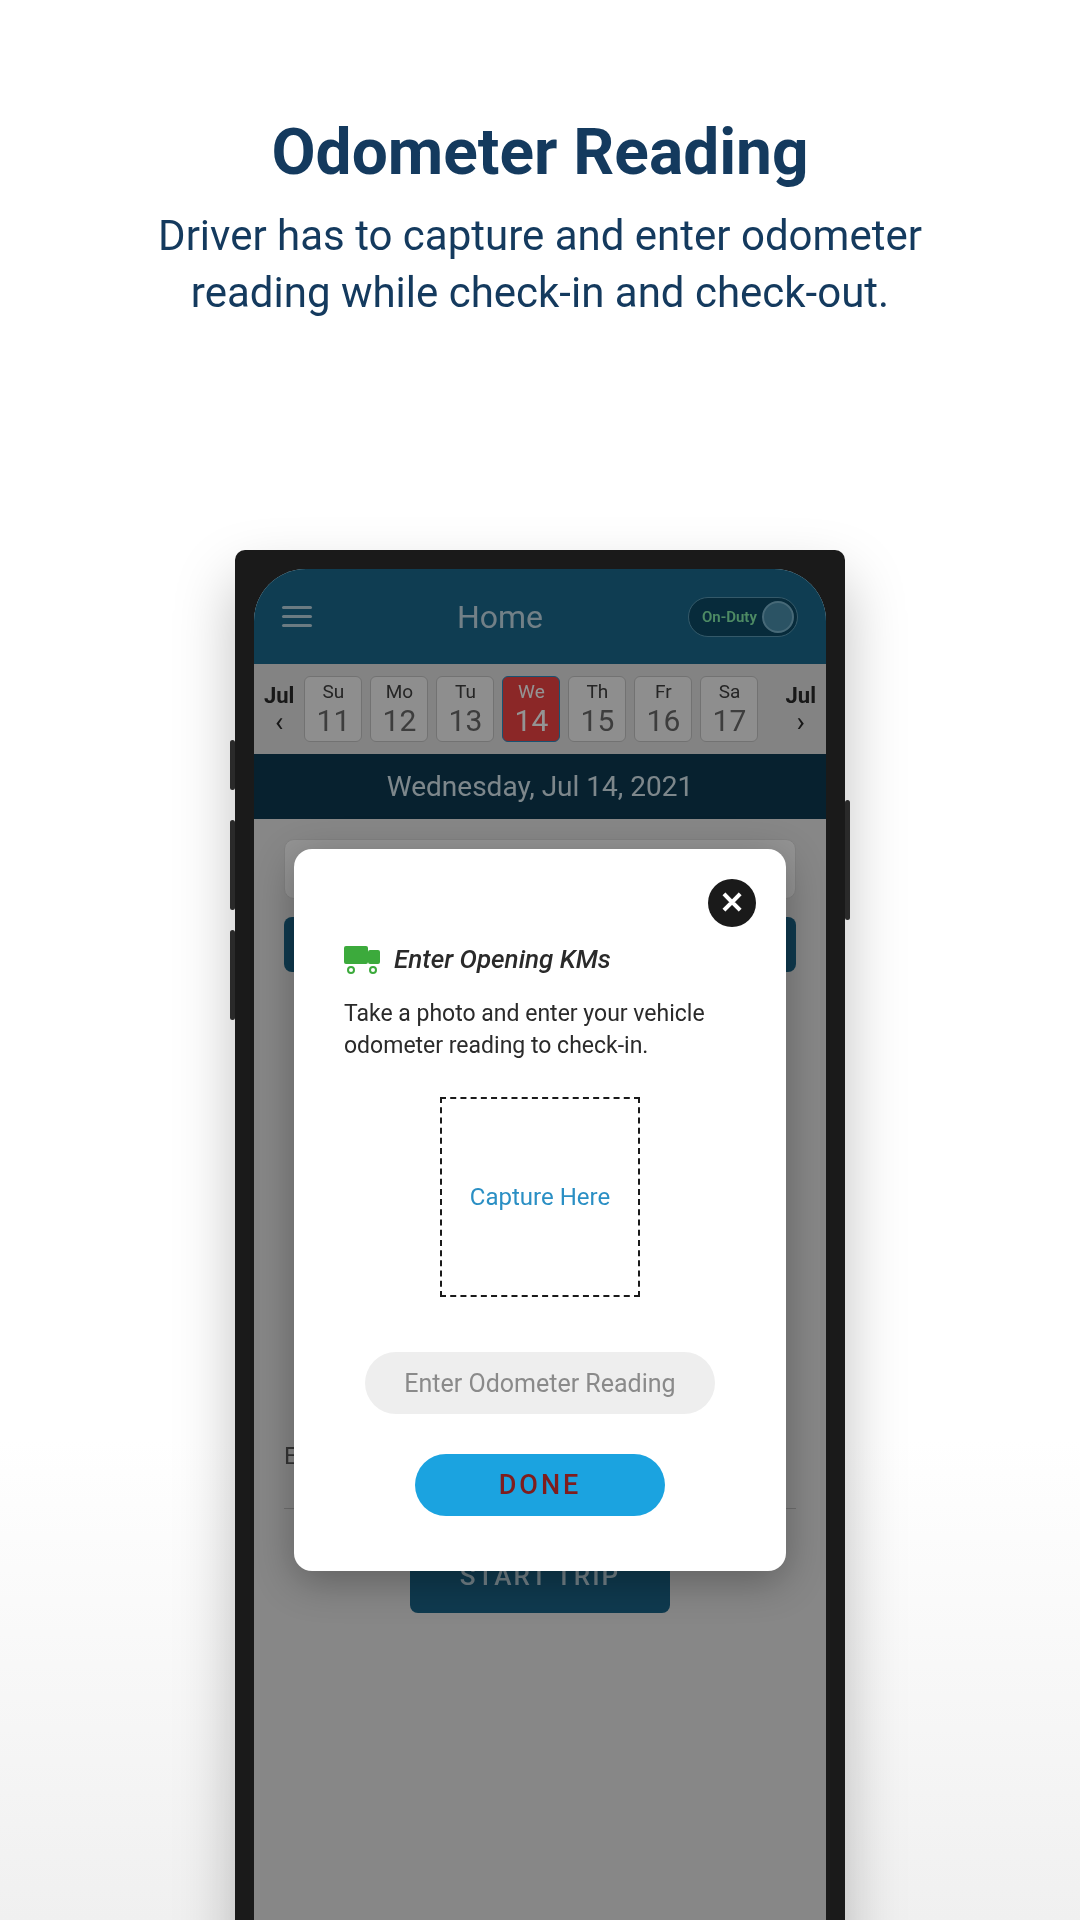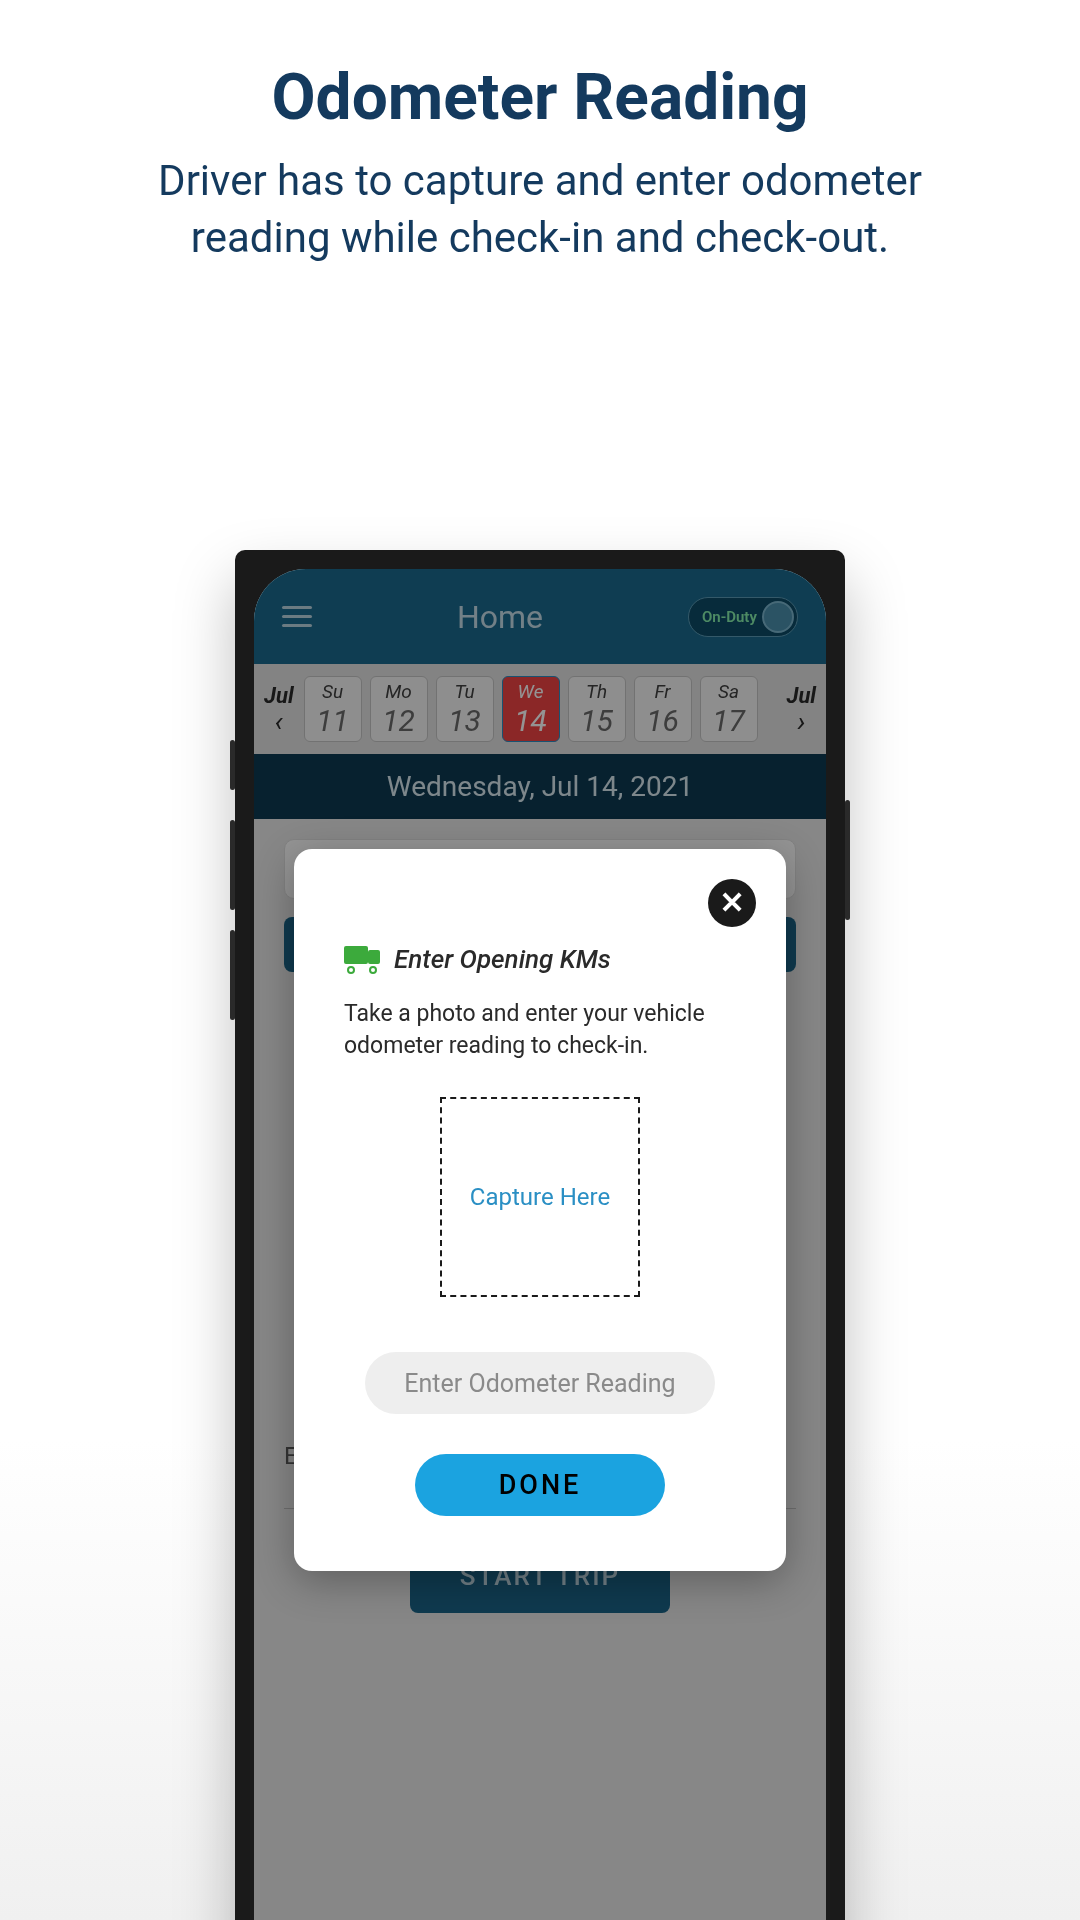--- a/index.html
+++ b/index.html
@@ -1,18 +1,18 @@
 <!DOCTYPE html>
 <html><head>
 <meta charset="utf-8">
 <style>
 * { margin: 0; padding: 0; box-sizing: border-box; font-family: -apple-system, BlinkMacSystemFont, 'Segoe UI', Roboto, sans-serif; }
 body { width: 1080px; height: 1920px; background: linear-gradient(to bottom, #ffffff 0%, #ffffff 75%, #f0f0f0 100%); position: relative; overflow: hidden; }
 
-.promo-text { text-align: center; padding-top: 60px; }
+.promo-text { text-align: center; padding-top: 115px; }
 .promo-title { font-size: 64px; font-weight: 700; color: #143a5e; margin-bottom: 18px; }
 .promo-subtitle { font-size: 42px; font-weight: 400; color: #143a5e; line-height: 1.35; padding: 0 100px; }
 
 .phone-frame { position: absolute; left: 50%; top: 550px; transform: translateX(-50%); width: 610px; height: 1452px; background: #1a1a1a; border-radius: 10px; padding: 19px; box-shadow: 0 30px 60px rgba(0,0,0,0.25); }
 .phone-side-btn { position: absolute; background: #2a2a2a; border-radius: 3px; }
 .side-btn-1 { left: -5px; top: 190px; width: 5px; height: 50px; }
 .side-btn-2 { left: -5px; top: 270px; width: 5px; height: 90px; }
 .side-btn-3 { left: -5px; top: 380px; width: 5px; height: 90px; }
 .side-btn-r { right: -5px; top: 250px; width: 5px; height: 120px; }
 
@@ -21,21 +21,21 @@
 .overlay-dim { position: absolute; inset: 0; background: rgba(0,0,0,0.42); z-index: 5; }
 
 .app-header { background: #1b6a8e; height: 95px; display: flex; align-items: center; justify-content: space-between; padding: 0 28px; }
 .hamburger { display: flex; flex-direction: column; gap: 6px; }
 .hamburger span { width: 30px; height: 3px; background: #b8d4e0; border-radius: 2px; }
 .app-title { color: #c5dde8; font-size: 32px; font-weight: 400; }
 .duty-toggle { background: #0d4a66; border-radius: 25px; height: 40px; width: 110px; display: flex; align-items: center; padding: 3px; position: relative; border: 1px solid #5a9ab5; }
 .duty-label { color: #86efac; font-size: 15px; margin-left: 10px; font-weight: 600; }
 .duty-knob { position: absolute; right: 3px; width: 32px; height: 32px; background: #4a8fad; border-radius: 50%; border: 2px solid #7ab5ce; }
 
-.calendar-strip { background: #e2e2e2; padding: 12px 10px; display: flex; align-items: center; gap: 10px; font-style: italic; }
+.calendar-strip { background: #e2e2e2; padding: 12px 10px; display: flex; align-items: center; gap: 10px; }
 .cal-nav { flex: 0 0 auto; text-align: center; }
 .cal-nav-label { font-size: 22px; font-weight: 700; color: #2a2a2a; }
 .cal-nav-arrow { font-size: 28px; color: #2a2a2a; line-height: 1; }
 .cal-days { display: flex; gap: 8px; flex: 1; }
 .cal-day { background: #f5f5f5; border: 1px solid #c5c5c5; border-radius: 6px; width: 58px; height: 66px; display: flex; flex-direction: column; align-items: center; justify-content: center; }
 .cal-day.active { background: #ef4444; border-color: #2a8fc4; }
 .cal-day-name { font-size: 19px; color: #404040; }
 .cal-day-num { font-size: 30px; color: #6a6a6a; }
 .cal-day.active .cal-day-name, .cal-day.active .cal-day-num { color: #fff; }
 
@@ -63,21 +63,21 @@
 .truck-wheel.w2 { right: 3px; }
 .modal-title { font-size: 26px; font-weight: 500; color: #2a2a2a; font-style: italic; }
 .modal-desc { font-size: 23px; color: #2a2a2a; line-height: 1.4; margin-bottom: 35px; }
 
 .capture-box { border: 2px dashed #1a1a1a; width: 200px; height: 200px; margin: 0 auto 55px; display: flex; align-items: center; justify-content: center; text-align: center; }
 .capture-text { color: #2a8fc4; font-size: 24px; line-height: 1.3; }
 
 .odometer-input { background: #eeeeee; border: none; border-radius: 35px; width: 350px; height: 62px; display: block; margin: 0 auto 40px; text-align: center; font-size: 25px; color: #6a6a6a; }
 .odometer-input::placeholder { color: #8a8a8a; }
 
-.done-btn { background: #1ba3e0; color: #000000; font-size: 27px; letter-spacing: 3px; font-weight: 500; border: none; border-radius: 35px; width: 250px; height: 62px; display: block; margin: 0 auto; }
+.done-btn { background: #1ba3e0; color: #7f1d1d; font-size: 27px; letter-spacing: 3px; font-weight: 500; border: none; border-radius: 35px; width: 250px; height: 62px; display: block; margin: 0 auto; }
 </style>
 </head>
 <body>
 
 <div class="promo-text">
   <div class="promo-title">Odometer Reading</div>
   <div class="promo-subtitle">Driver has to capture and enter odometer reading while check-in and check-out.</div>
 </div>
 
 <div class="phone-frame">

